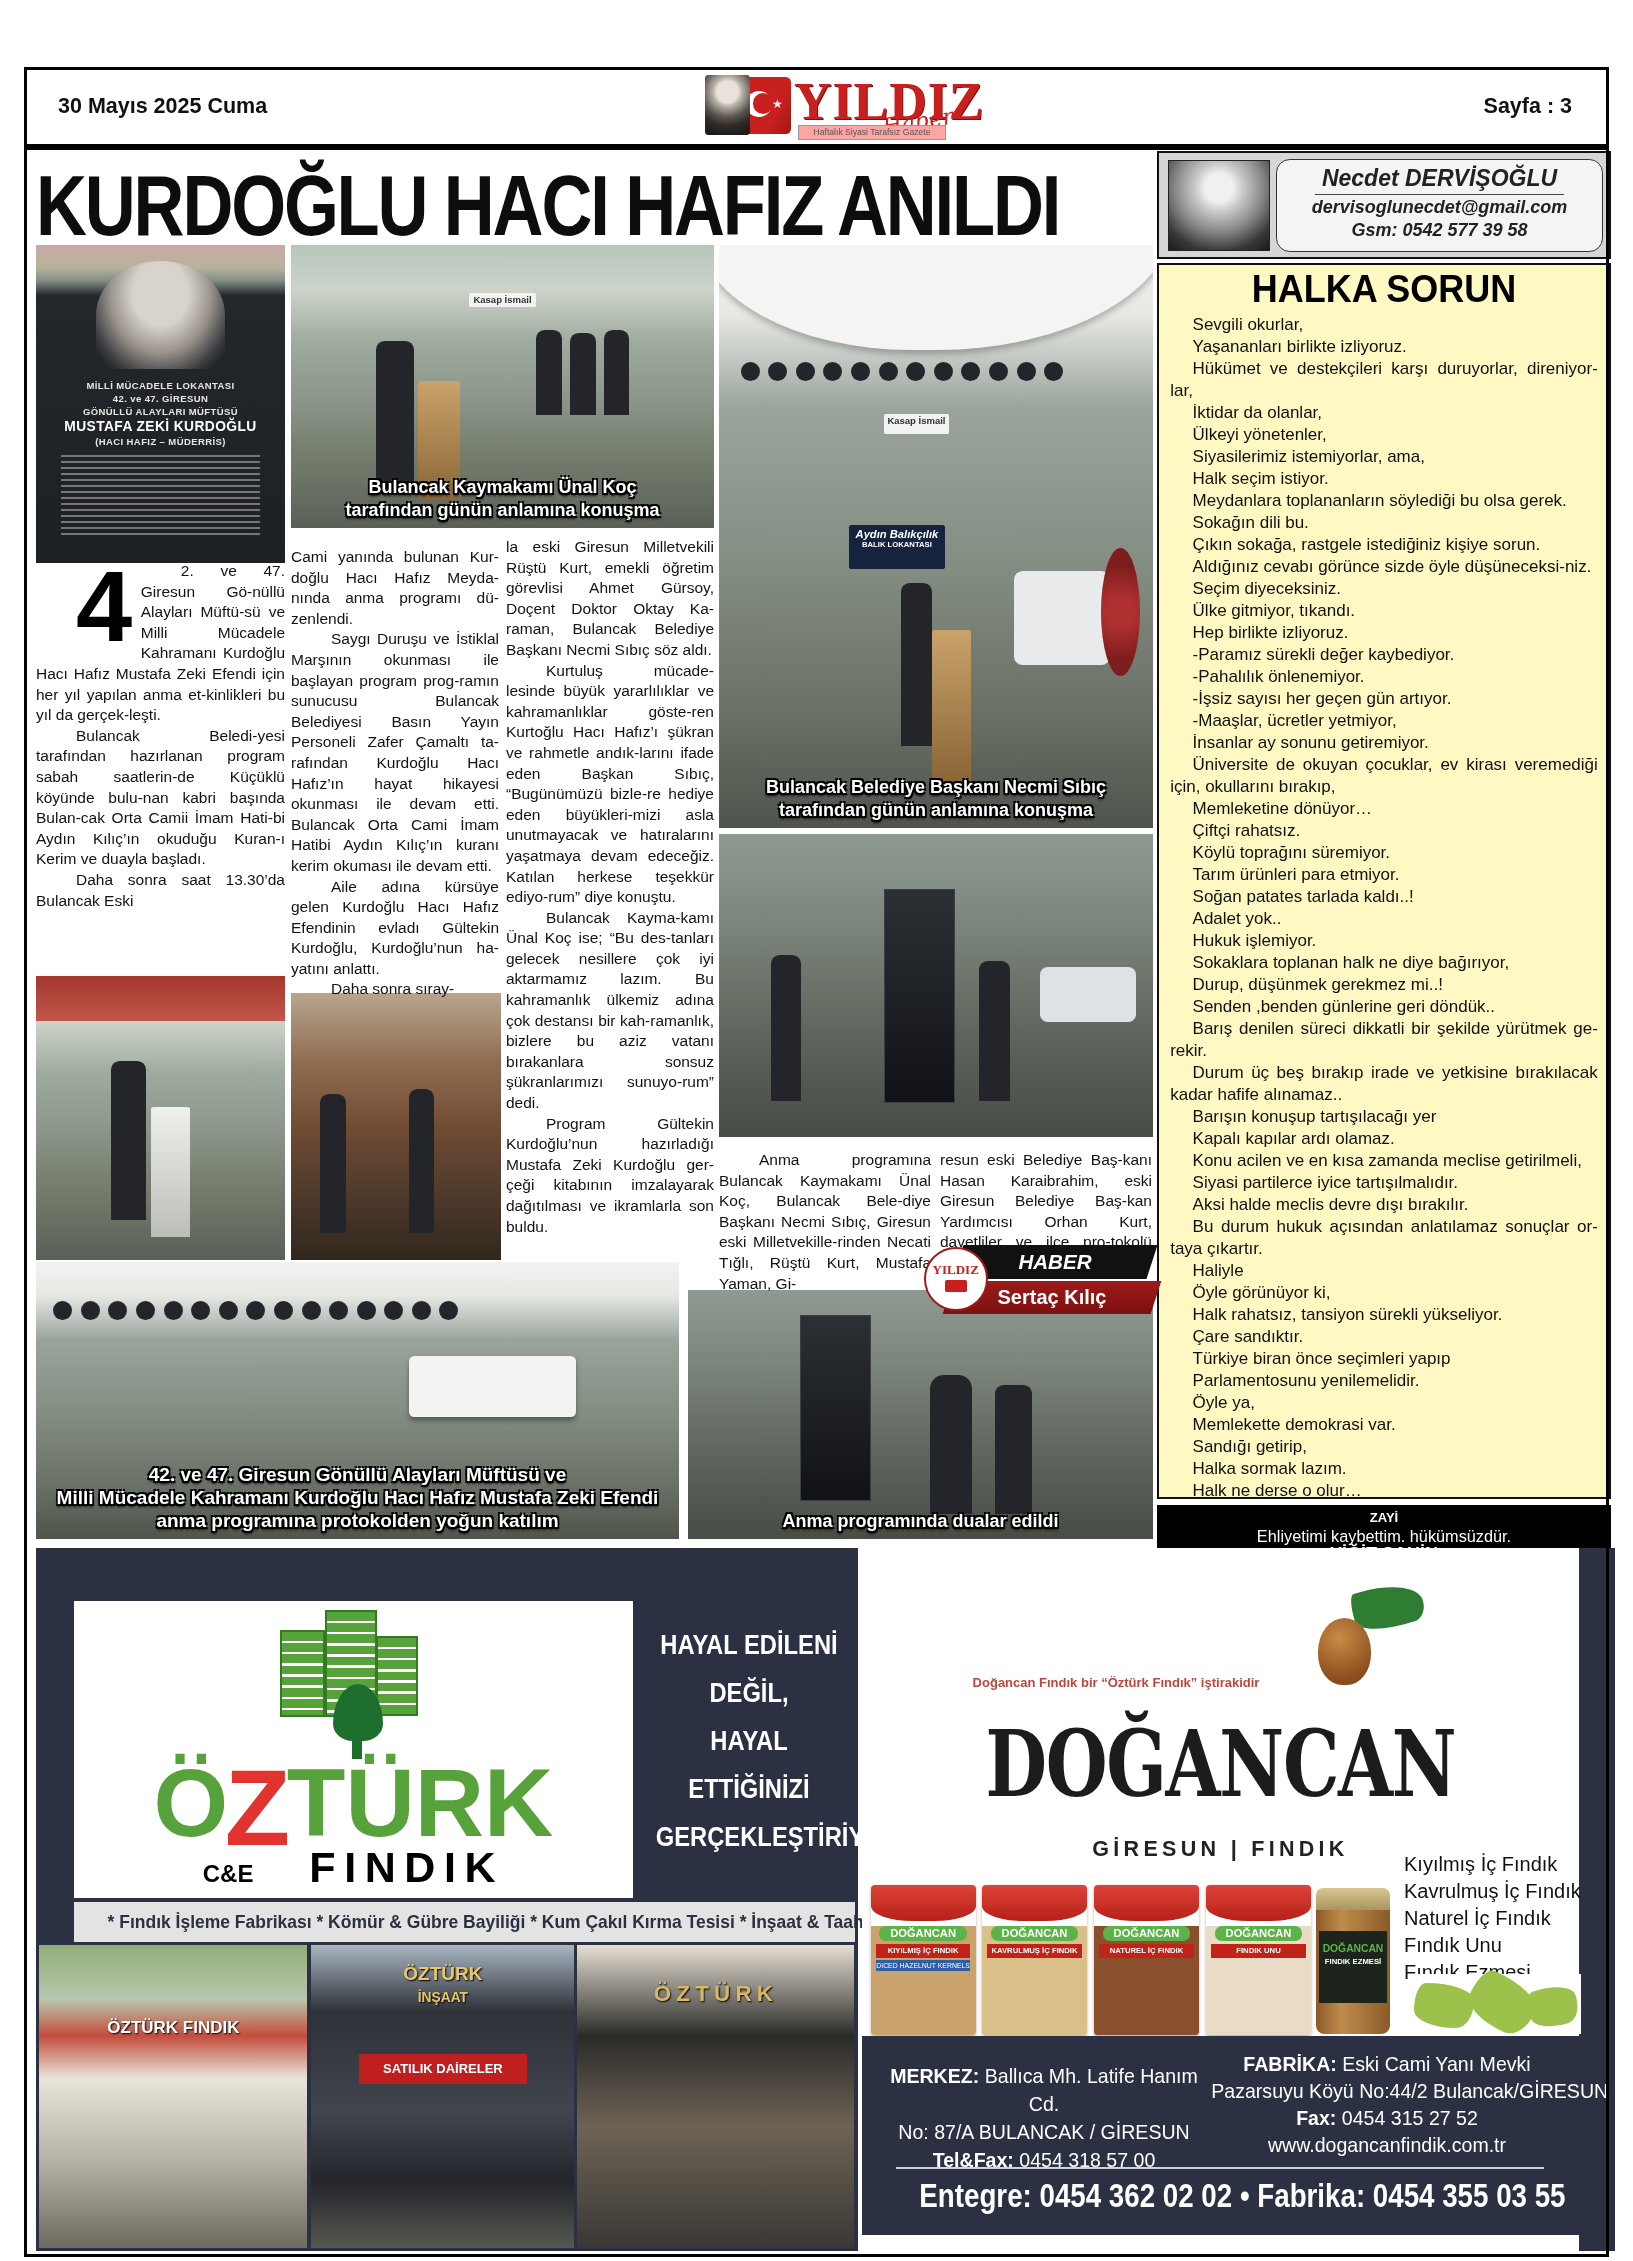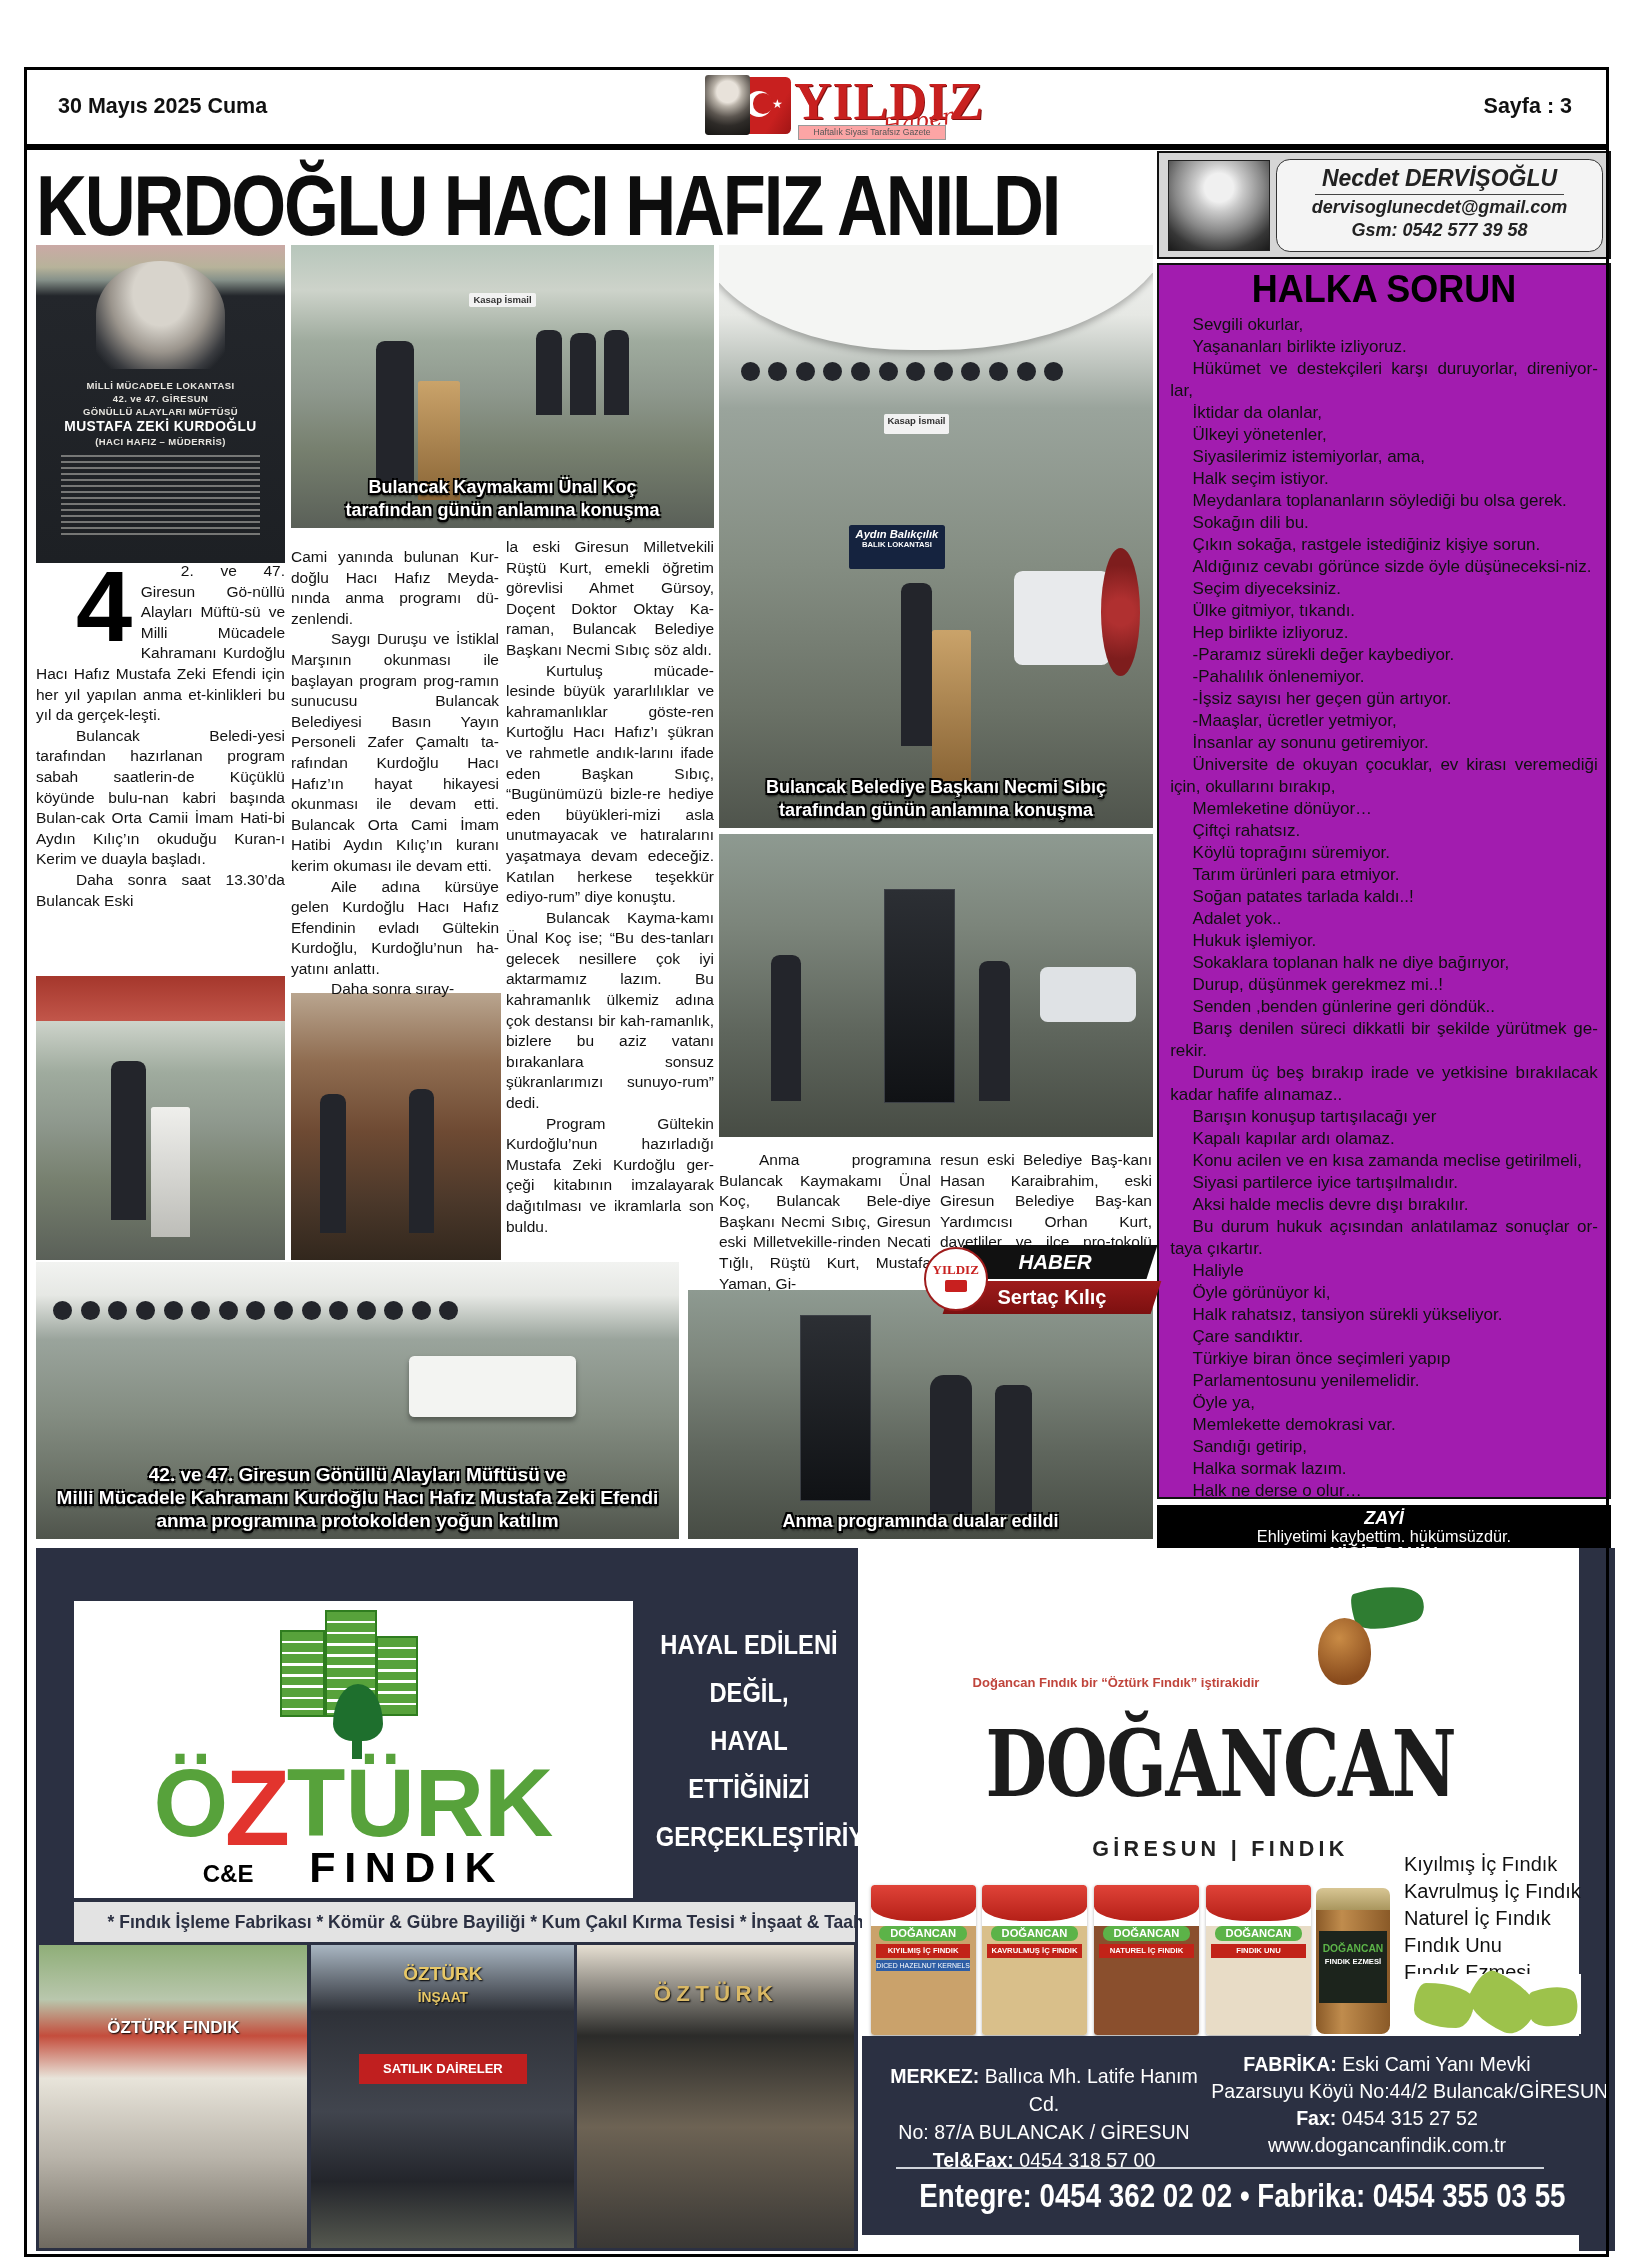--- a/index.html
+++ b/index.html
@@ -21,27 +21,27 @@
   
   #headline{position:absolute;left:36px;top:156px;font-size:86px;font-weight:bold;color:#0d0d0d;letter-spacing:-2.6px;white-space:nowrap;transform:scaleX(0.82);transform-origin:left center;}
   
   #colbox{position:absolute;left:1157px;top:151px;width:454px;height:108px;background:#d6d6d6;border:2.6px solid #111;box-sizing:border-box;}
   .colphoto{position:absolute;left:8.6px;top:6.9px;width:100px;height:89px;border:1.7px solid #222;background:radial-gradient(circle at 50% 30%,#f2f0ee 0 18%,#cfc9c2 30%,#8d8780 55%,#3a3734 80%,#1c1a18);filter:grayscale(1);}
   .colinfo{position:absolute;left:117px;top:6px;width:325px;height:91px;background:#f4f4f4;border:1.7px solid #333;border-radius:13.8px;text-align:center;}
   .colname{font-size:23px;font-weight:bold;font-style:italic;color:#222;margin-top:5.2px;border-bottom:1.7px solid #444;display:inline-block;padding:0 6.9px 1.7px;}
   .colmail{font-size:18px;font-weight:bold;font-style:italic;color:#222;margin-top:2.6px;}
   .colgsm{font-size:18px;font-weight:bold;font-style:italic;color:#222;margin-top:1.7px;}
   
-  #halka{position:absolute;left:1157px;top:263px;width:454px;height:1236px;border:2.6px solid #111;box-sizing:border-box;background:#a21caf;overflow:hidden;}
+  #halka{position:absolute;left:1157px;top:263px;width:454px;height:1236px;border:2.6px solid #111;box-sizing:border-box;background:#fef9c3;overflow:hidden;}
   #halka h2{margin:3.4px 0 3.4px;text-align:center;font-size:36px;font-weight:bold;letter-spacing:0px;color:#000;transform:scaleY(1.08);}
   .halka-lines{padding:0 11.2px;}
   .halka-lines p{margin:0;font-size:17px;line-height:22px;color:#101010;text-align:justify;text-indent:22.4px;}
   
   #zayi{position:absolute;left:1157px;top:1505px;width:454px;height:57px;background:#000;color:#fff;text-align:center;box-sizing:border-box;padding-top:2.6px;}
-  .zayi-t{font-size:18px;font-weight:bold;line-height:20.6px;font-style:italic;}
+  .zayi-t{font-size:13px;font-weight:bold;line-height:20.6px;}
   .zayi-b{font-size:16.3px;line-height:17px;}
   .zayi-n{font-size:18px;font-weight:bold;line-height:18px;}
   
   .col{position:absolute;text-align:justify;color:#121212;font-size:15.5px;line-height:20.6px;}
   .col p{margin:0;text-indent:40px;}
   .flush p:first-child{text-indent:0;}
   .p-dc{margin:0;}
   .dropcap{float:left;font-size:101px;line-height:81px;font-weight:bold;margin:5.2px 8.6px 0 0;color:#000;}
   
   .ph{position:absolute;overflow:hidden;background:#9aa39a;}

